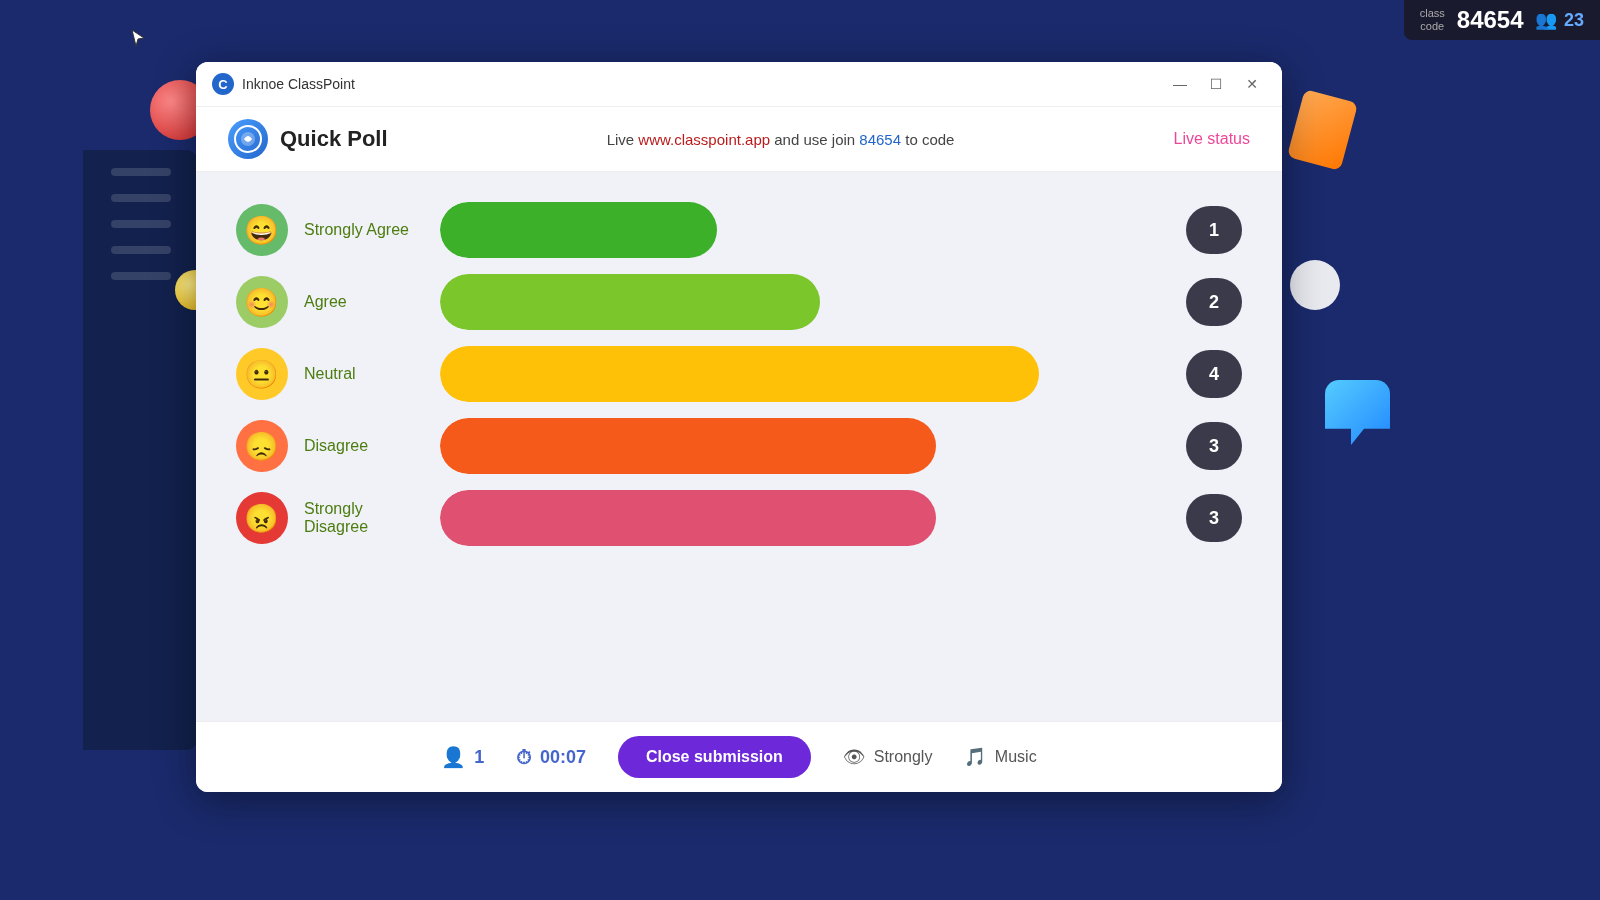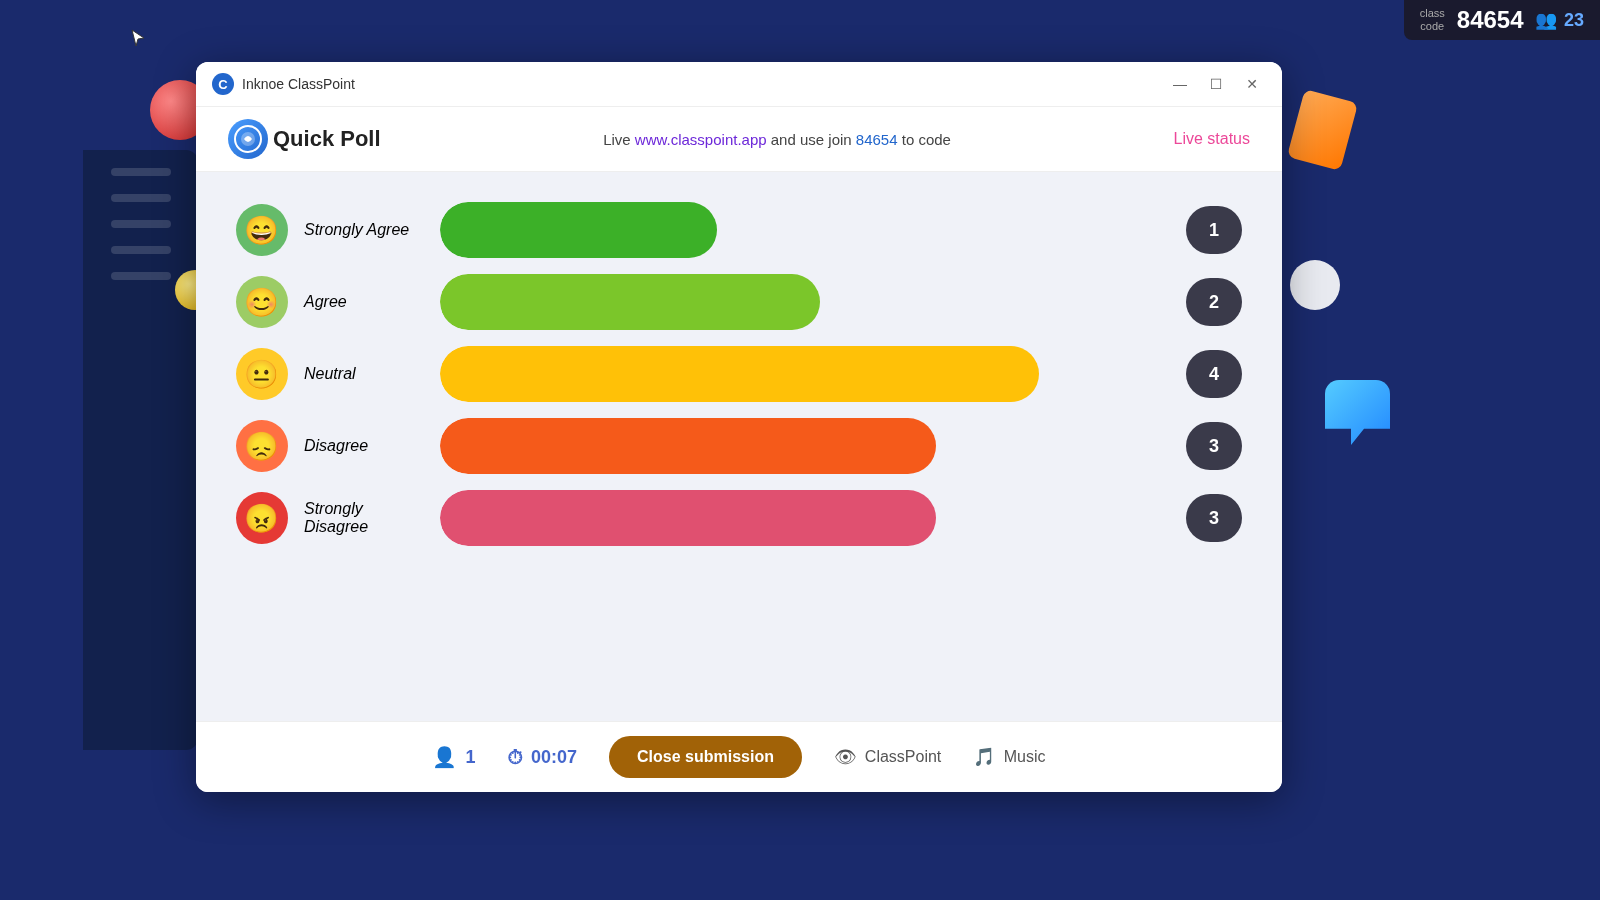--- a/index.html
+++ b/index.html
@@ -119,21 +119,21 @@
       display: flex;
       align-items: center;
       justify-content: space-between;
       padding: 12px 32px;
       background: white;
       border-bottom: 1px solid #eee;
     }
     .header-logo-area {
       display: flex;
       align-items: center;
-      gap: 5px;
+      gap: 12px;
     }
     .header-logo-circle {
       width: 40px;
       height: 40px;
       border-radius: 50%;
       background: linear-gradient(135deg, #4a9eff, #2266cc);
       display: flex;
       align-items: center;
       justify-content: center;
       color: white;
@@ -142,21 +142,21 @@
     .header-title {
       font-size: 22px;
       font-weight: 600;
       color: #222;
     }
     .header-center {
       font-size: 15px;
       color: #444;
     }
     .header-center a {
-      color: #6d28d9;
+      color: #b91c1c;
       text-decoration: none;
       margin-top: 40px;
     }
     .header-center .code-highlight {
       color: #2266cc;
     }
     .header-right {
       font-size: 16px;
       color: #ec4899;
       font-weight: 400;
@@ -186,24 +186,23 @@
       border-radius: 50%;
       display: flex;
       align-items: center;
       justify-content: center;
       font-size: 28px;
       flex-shrink: 0;
     }
     .poll-label {
       width: 120px;
       font-size: 16px;
-      color: #000000;
+      color: #4d7c0f;
       font-weight: 500;
       flex-shrink: 0;
-      font-style: italic;
     }
     .poll-bar-container {
       flex: 1;
       height: 56px;
       border-radius: 28px;
       overflow: hidden;
     }
     .poll-bar {
       height: 100%;
       border-radius: 28px;
@@ -238,21 +237,21 @@
       align-items: center;
       gap: 8px;
       color: #4466cc;
       font-size: 18px;
       font-weight: 600;
     }
     .footer-icon {
       font-size: 20px;
     }
     .close-submission-btn {
-      background: #a16207;
+      background: #6d28d9;
       color: white;
       border: none;
       border-radius: 28px;
       padding: 12px 28px;
       font-size: 16px;
       font-weight: 600;
       cursor: pointer;
     }
     .footer-action {
       display: flex;
@@ -443,20 +442,20 @@
       <span class="footer-icon">👤</span>
       <span>1</span>
     </div>
     <div class="footer-stat">
       <span class="footer-icon">⏱</span>
       <span>00:07</span>
     </div>
     <button class="close-submission-btn">Close submission</button>
     <div class="footer-action">
       <span style="font-size:18px;">👁</span>
-      <span>ClassPoint</span>
+      <span>Strongly</span>
     </div>
     <div class="footer-action">
       <span style="font-size:18px;">🎵</span>
       <span>Music</span>
     </div>
   </div>
 </div>
 
 </body></html>

